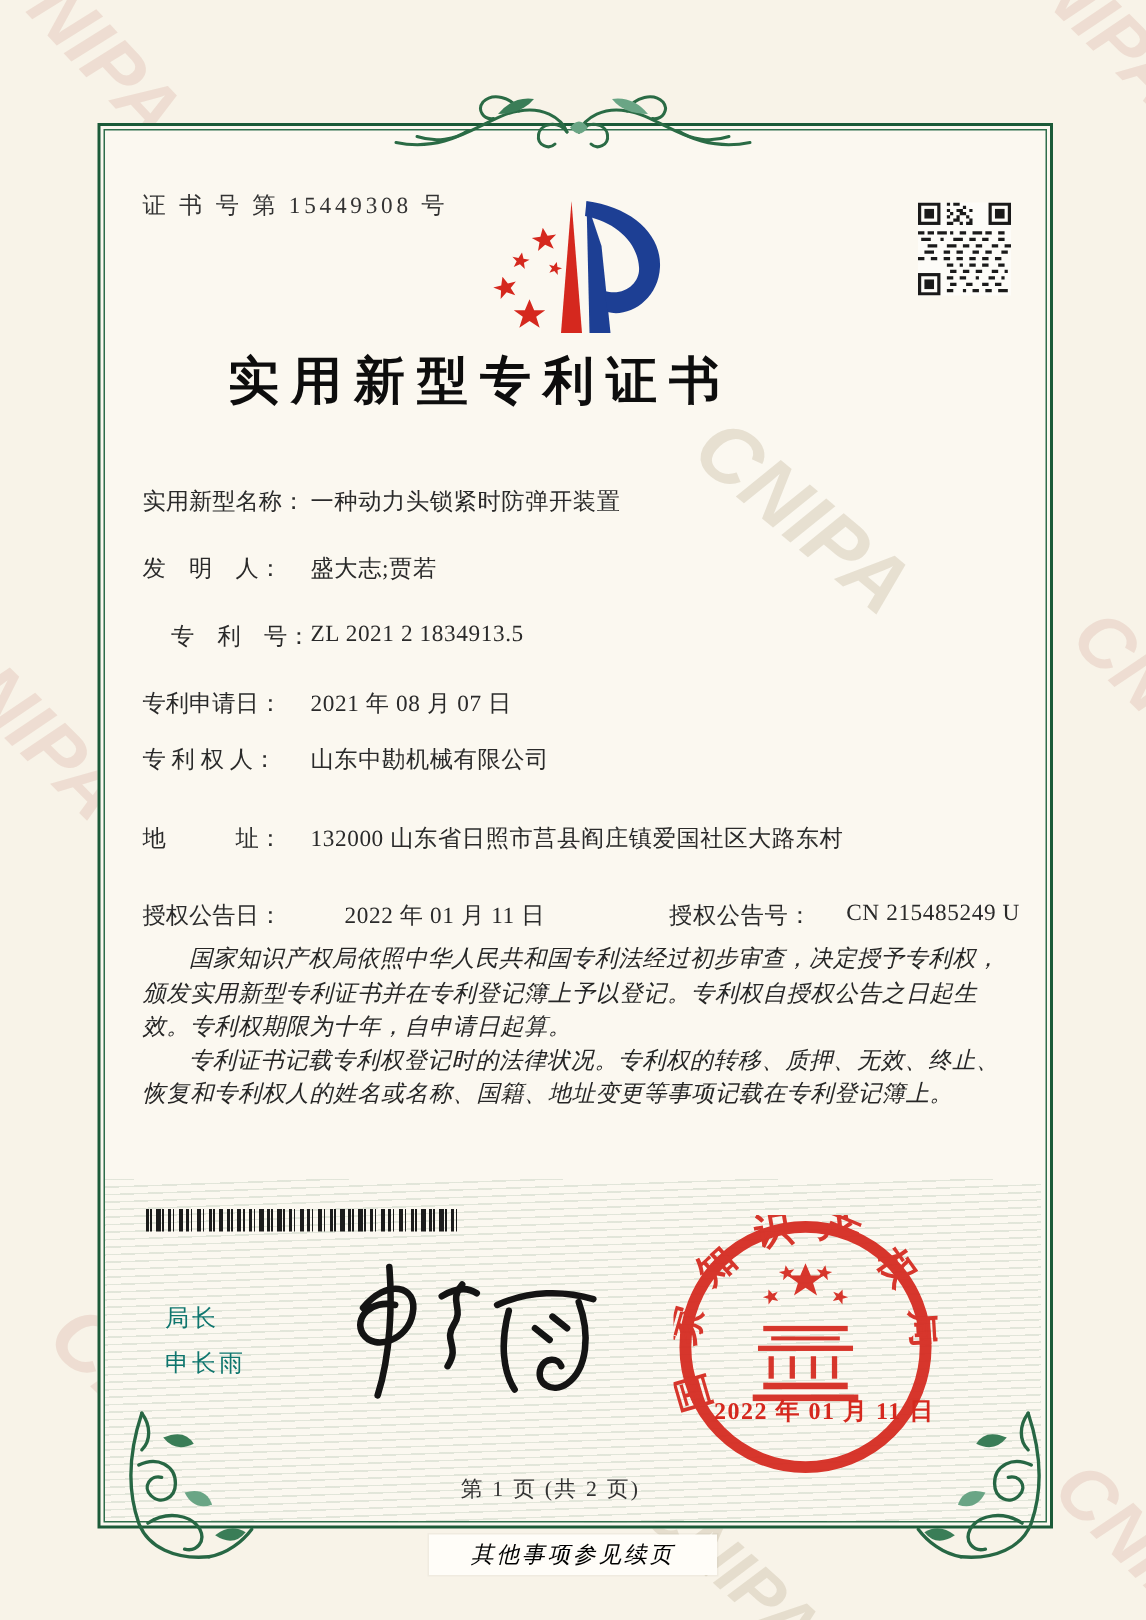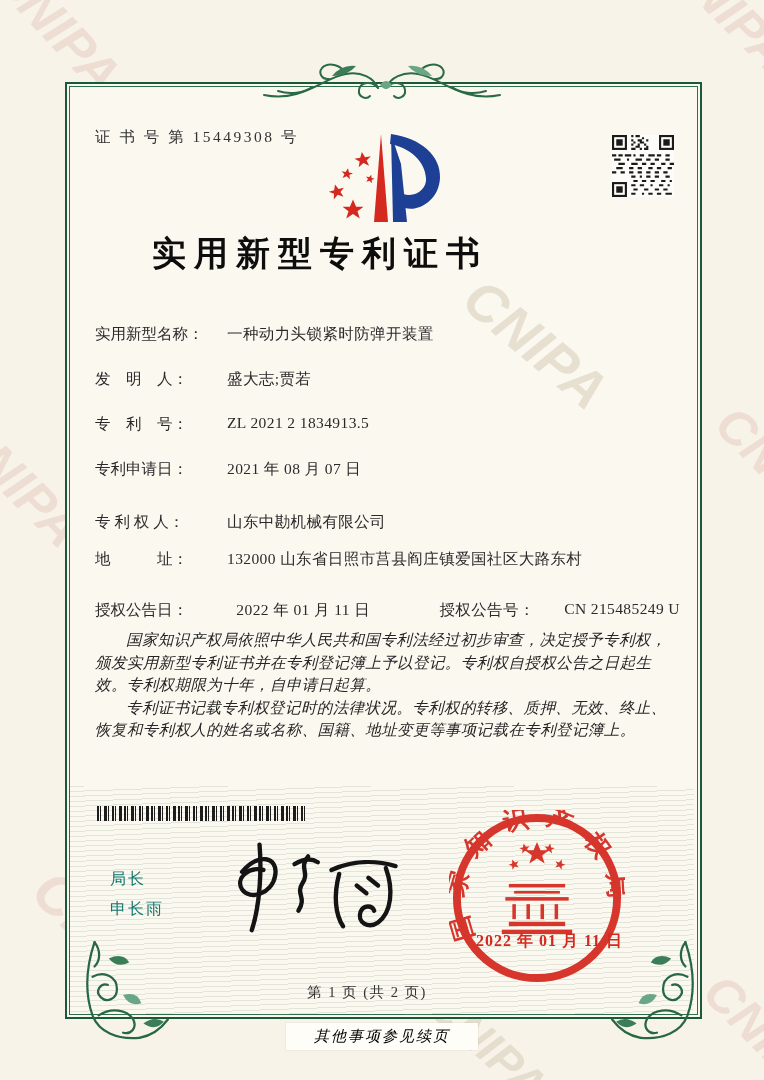--- a/index.html
+++ b/index.html
@@ -15,21 +15,21 @@
          border:2px solid #1b5a38;background:#fbf8f0;}
   .frame-inner{position:absolute;inset:2px;border:1px solid #2f6e4c;}
   .band{position:absolute;left:70px;top:786px;width:624px;height:229px;
         background:repeating-linear-gradient(178deg,rgba(110,145,115,0.18) 0 1px,rgba(0,0,0,0) 1px 5px);}
   
   .certno{position:absolute;left:95px;top:127px;font-size:15.5px;letter-spacing:2.5px;color:#333;}
   .title{position:absolute;left:0;width:640px;top:231px;text-align:center;
          font-size:34px;font-weight:bold;letter-spacing:8px;color:#0d0d0d;}
   .frow{position:absolute;left:95px;width:585px;font-size:15.5px;display:flex;color:#2a2a2a;}
   .flab{flex:0 0 112px;white-space:pre;}
-  .fval{letter-spacing:0.4px;margin-left:20px;}
+  .fval{letter-spacing:0.4px;}
   .grant2{margin-left:60px;}
   .bodywrap{position:absolute;left:95px;top:629px;width:578px;}
   .bodywrap p{margin:0;font-size:15.5px;line-height:22.5px;text-indent:2em;
               font-style:italic;letter-spacing:0.4px;color:#262626;}
   .barcode{position:absolute;left:97px;top:806px;width:208px;height:15px;
     background:repeating-linear-gradient(90deg,
       #1c1c1c 0 2px,transparent 2px 3px,
       #1c1c1c 3px 4px,transparent 4px 7px,
       #1c1c1c 7px 10px,transparent 10px 11px,
       #1c1c1c 11px 12px,transparent 12px 15px,
@@ -158,29 +158,29 @@
   <div class="title">实用新型专利证书</div>
 
   <div class="frow" style="top:324px;">
     <span class="flab">实用新型名称：</span>
     <span class="fval">一种动力头锁紧时防弹开装置</span>
   </div>
   <div class="frow" style="top:369px;">
     <span class="flab">发　明　人：</span>
     <span class="fval">盛大志;贾若</span>
   </div>
-  <div class="frow" style="top:414px;">
+  <div class="frow" style="top:414px;text-align:right;">
     <span class="flab">专　利　号：</span>
     <span class="fval">ZL 2021 2 1834913.5</span>
   </div>
   <div class="frow" style="top:459px;">
     <span class="flab">专利申请日：</span>
     <span class="fval">2021 年 08 月 07 日</span>
   </div>
-  <div class="frow" style="top:512px;align-items:flex-end;">
+  <div class="frow" style="top:496px;align-items:flex-end;">
     <span class="flab">专 利 权 人：</span>
     <span class="fval">山东中勘机械有限公司</span>
   </div>
   <div class="frow" style="top:549px;">
     <span class="flab">地　　　址：</span>
     <span class="fval">132000 山东省日照市莒县阎庄镇爱国社区大路东村</span>
   </div>
   <div class="frow" style="top:600px;justify-content:space-between;">
     <span class="flab">授权公告日：</span>
     <span class="fval">2022 年 01 月 11 日</span>

